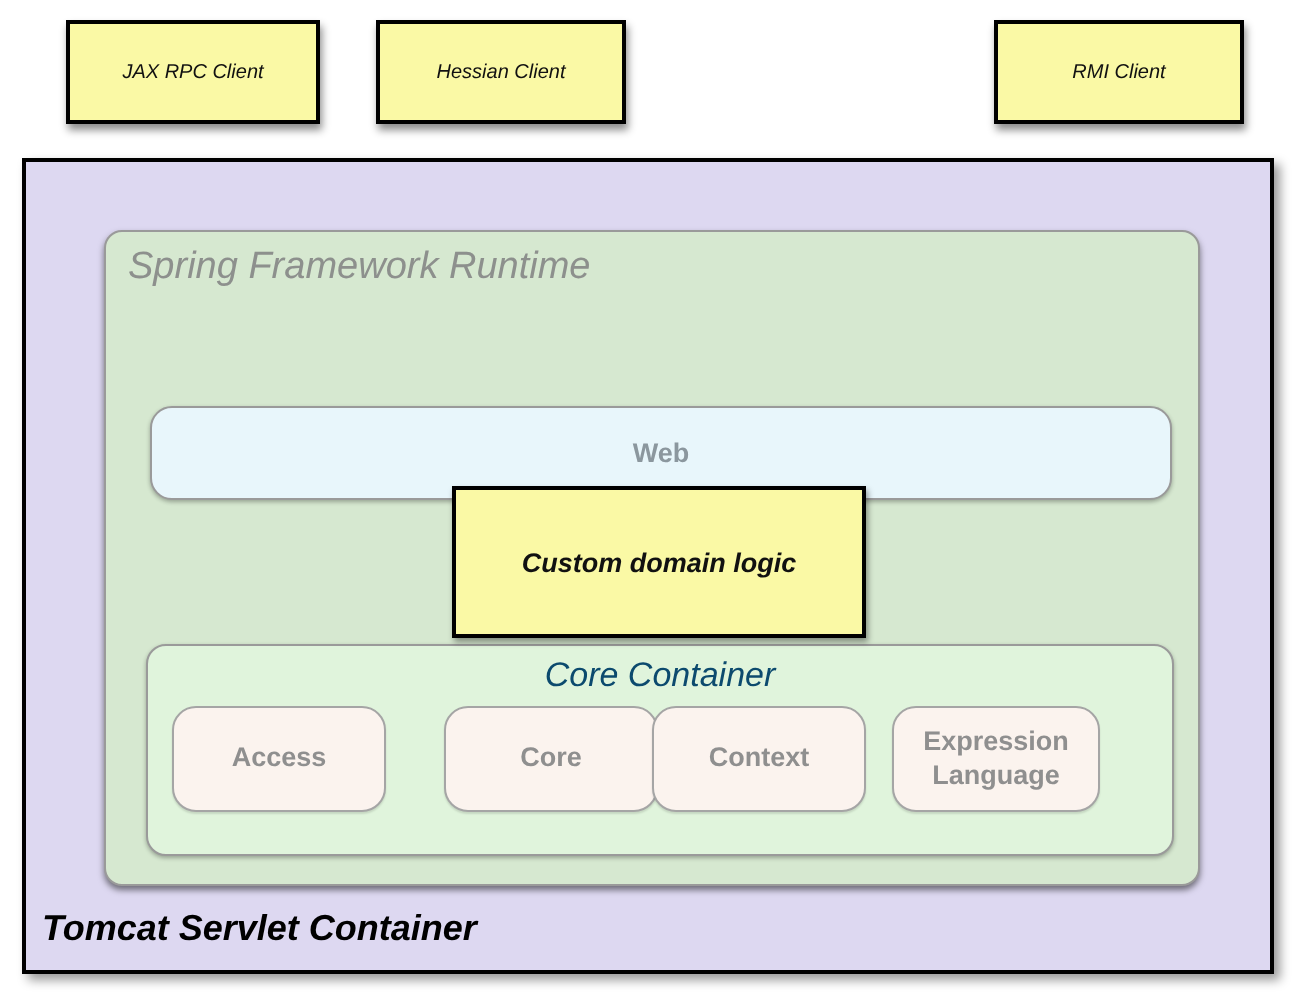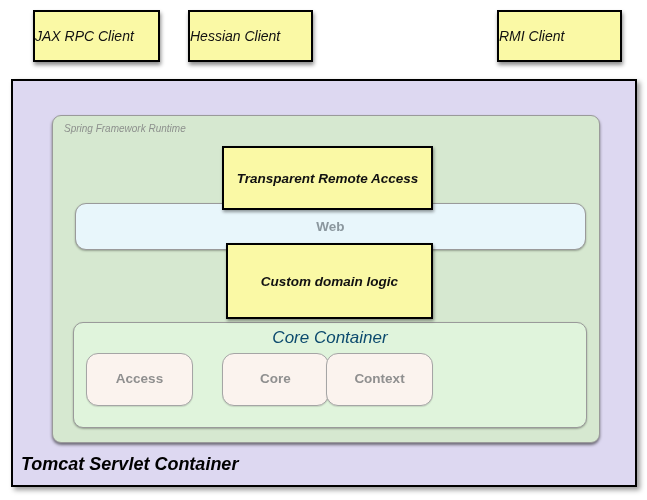--- a/index.html
+++ b/index.html
@@ -11,23 +11,23 @@
     font-family: "Liberation Sans", sans-serif;
     overflow: hidden;
   }
   .abs { position: absolute; box-sizing: border-box; }
 
   
   .client-box {
     background: #faf9a5;
     border: 2px solid #000000;
     box-shadow: 1px 3px 4px rgba(0,0,0,0.45);
-    display: flex; align-items: center; justify-content: flex-start;
+    display: flex; align-items: center; justify-content: center;
     font-style: italic;
-    font-size: 14px;
+    font-size: 10px;
     color: #111111;
     top: 10px; height: 52px;
     z-index: 1;
   }
 
   
   .tomcat {
     left: 11px; top: 79px; width: 626px; height: 408px;
     background: #ddd8f1;
     border: 2px solid #000000;
@@ -47,21 +47,21 @@
     background: #d6e8d0;
     border: 1px solid #9a9a9a;
     border-radius: 9px;
     box-shadow: 0 2px 3px rgba(0,0,0,0.5);
     z-index: 1;
   }
   .runtime-label {
     position: absolute;
     left: 11px; top: 7px;
     font-style: italic;
-    font-size: 10px;
+    font-size: 19px;
     color: #8d908d;
   }
 
   
   .web-bar {
     left: 75px; top: 203px; width: 511px; height: 47px;
     background: #e8f6fb;
     border: 1px solid #9a9a9a;
     border-radius: 11px;
     box-shadow: 0 1px 2px rgba(0,0,0,0.3);
@@ -152,22 +152,22 @@
     <span class="core-label">Core Container</span>
     <div class="module-box" style="left:12px; width:107px;">
       <span>Access</span>
     </div>
     <div class="module-box" style="left:132px; width:107px;margin-left:16px;">
       <span>Core</span>
     </div>
     <div class="module-box" style="left:252px; width:107px;">
       <span>Context</span>
     </div>
+    <div class="module-box" style="left:372px; width:104px;">
+      <span>Expression Language</span>
+    </div>
   </div>
 
-  <div class="abs yellow-node tra">
-    <span>Transparent Remote Access</span>
-  </div>
   <div class="abs yellow-node cdl">
     <span>Custom domain logic</span>
   </div>
 
 </div>
 
 </body></html>

